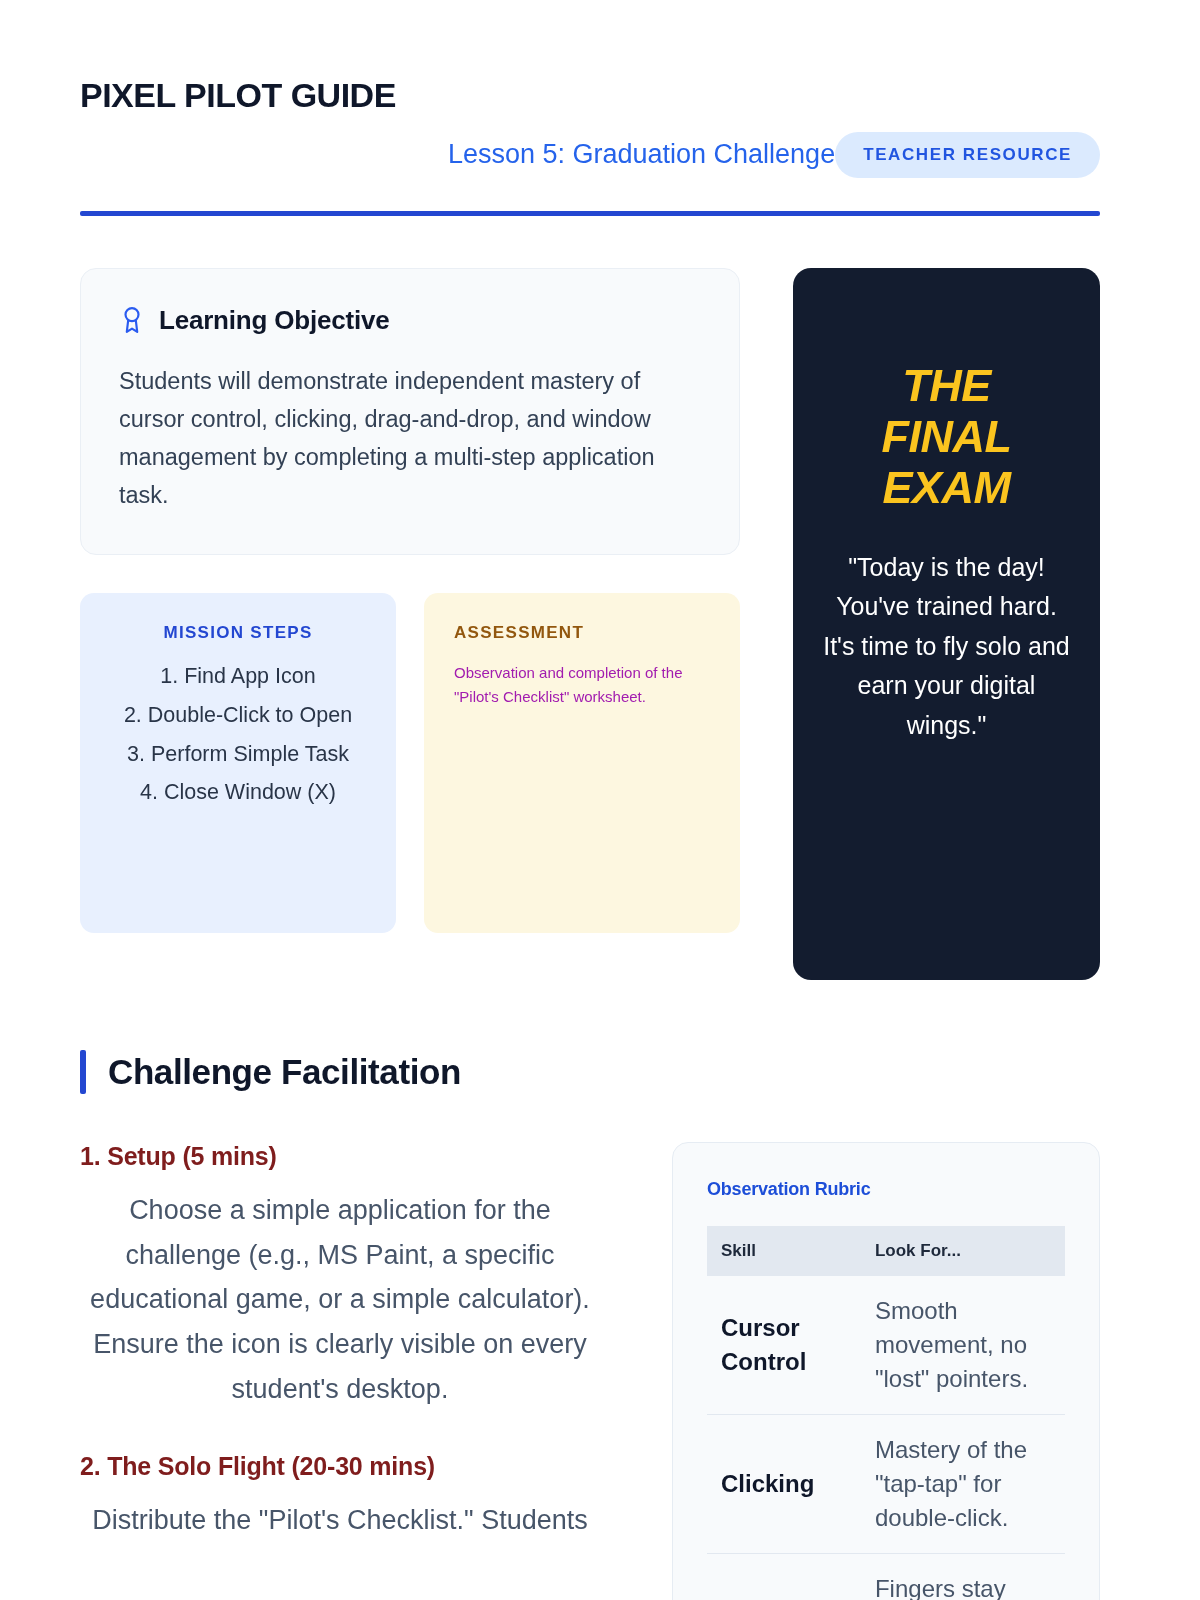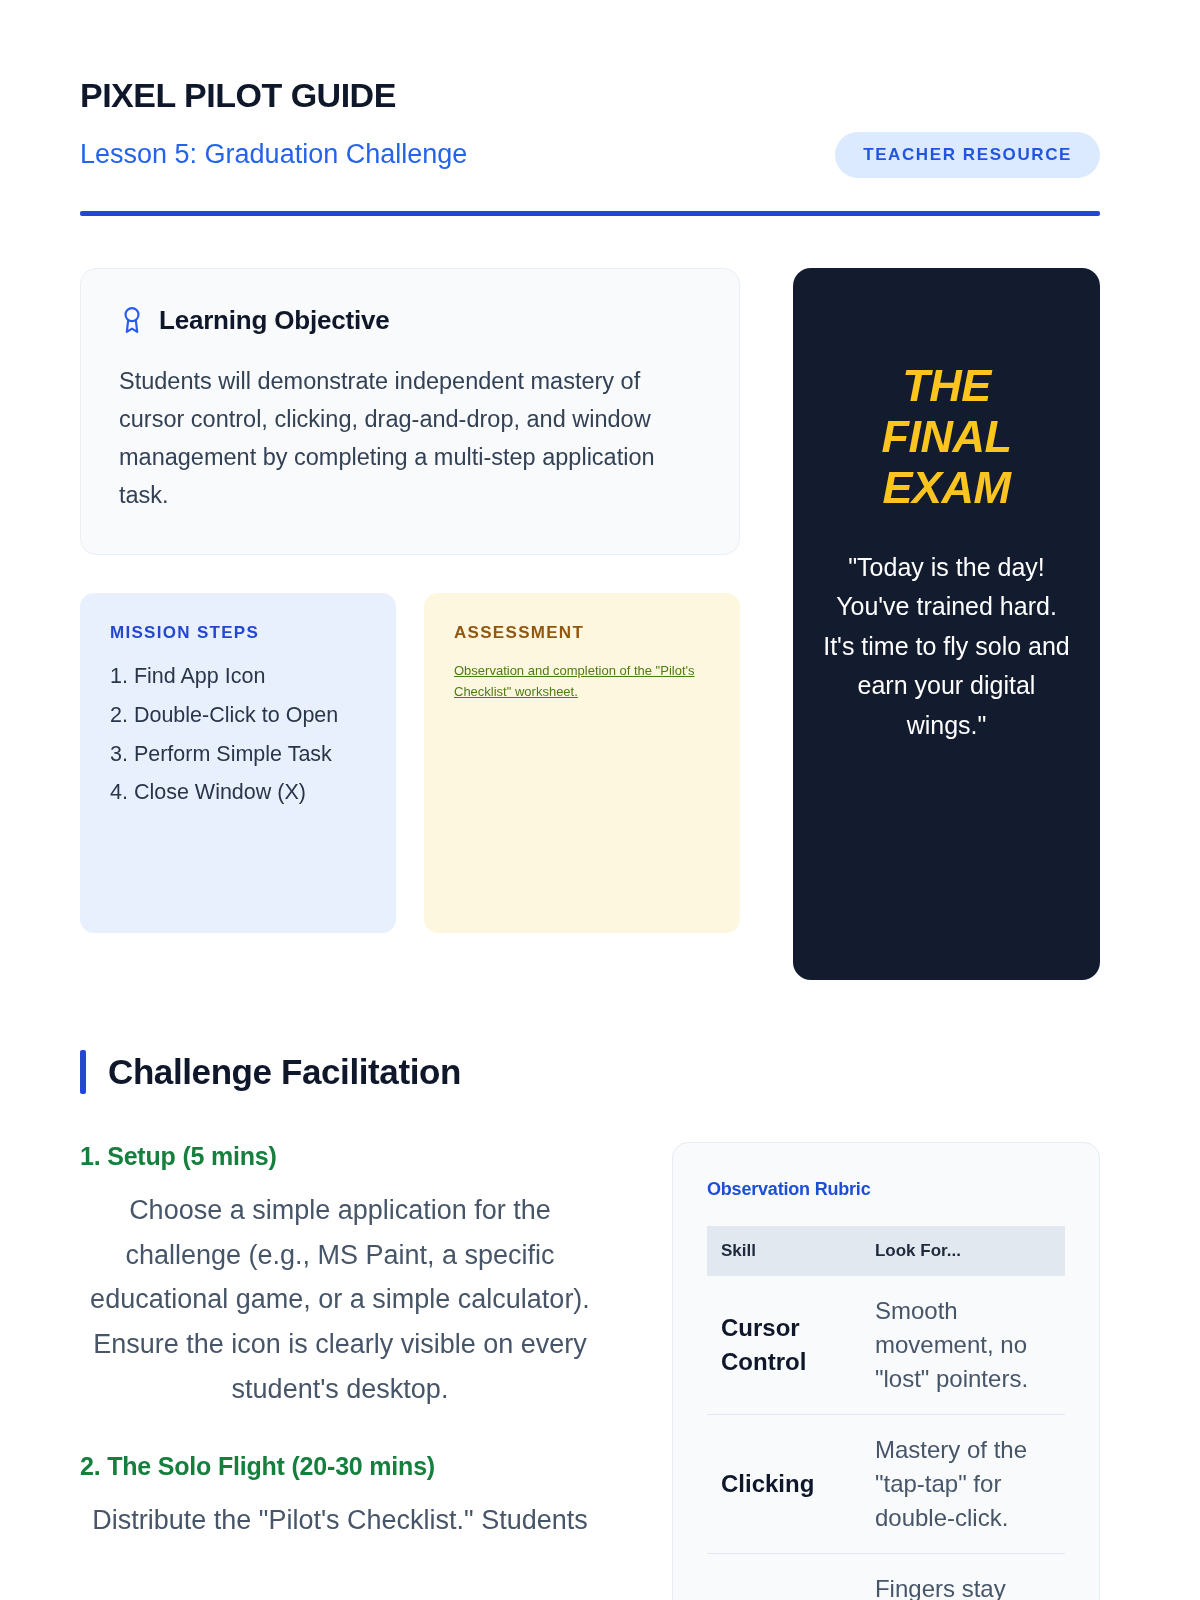--- a/index.html
+++ b/index.html
@@ -33,21 +33,21 @@
     font-weight: 700;
     letter-spacing: -0.5px;
     color: #0f172a;
     line-height: 1.05;
     font-stretch: condensed;
   }
 
   .header-row {
     display: flex;
     align-items: center;
-    justify-content: space-between;
+    justify-content: flex-end;
     margin-top: 18px;
   }
 
   .doc-subtitle {
     font-size: 27px;
     font-weight: 500;
     color: #2563eb;
     line-height: 1.2;
   }
 
@@ -116,45 +116,44 @@
     gap: 28px;
   }
 
   .mini-card {
     flex: 1;
     border-radius: 14px;
     padding: 30px 30px 34px 30px;
     min-height: 340px;
   }
 
-  .mini-card.blue  { background: #e8f0fe; }
+  .mini-card.blue  { background: #e8f0fe; text-align: center; }
   .mini-card.cream { background: #fdf7e0; }
 
   .mini-label {
     font-size: 17px;
     font-weight: 700;
     letter-spacing: 1.3px;
     margin-bottom: 18px;
   }
   .mini-card.blue  .mini-label { color: #2347d1; }
   .mini-card.cream .mini-label { color: #92570e; }
 
   .steps-list { list-style: none; }
   .steps-list li {
     font-size: 21.5px;
     line-height: 1.48;
     color: #293548;
     margin-bottom: 7px;
   }
 
   .assess-text {
-    font-size: 13px;
+    font-size: 15px;
     line-height: 1.6;
-    color: #4d7c0f;
-    text-decoration: underline;
+    color: #a21caf;
   }
 
   
   .exam-card {
     background: #131c2f;
     border-radius: 18px;
     height: 100%;
     min-height: 712px;
     padding: 92px 26px 40px 26px;
     text-align: center;
@@ -207,21 +206,21 @@
     gap: 72px;
     align-items: flex-start;
   }
 
   .bottom-left { width: 520px; flex: 0 0 520px; }
   .bottom-right { flex: 1; }
 
   .step-h {
     font-size: 25px;
     font-weight: 700;
-    color: #15803d;
+    color: #7f1d1d;
     letter-spacing: -0.2px;
   }
 
   .step-p {
     margin-top: 17px;
     font-size: 27px;
     line-height: 1.66;
     color: #475569;
     text-align: center;
   }

